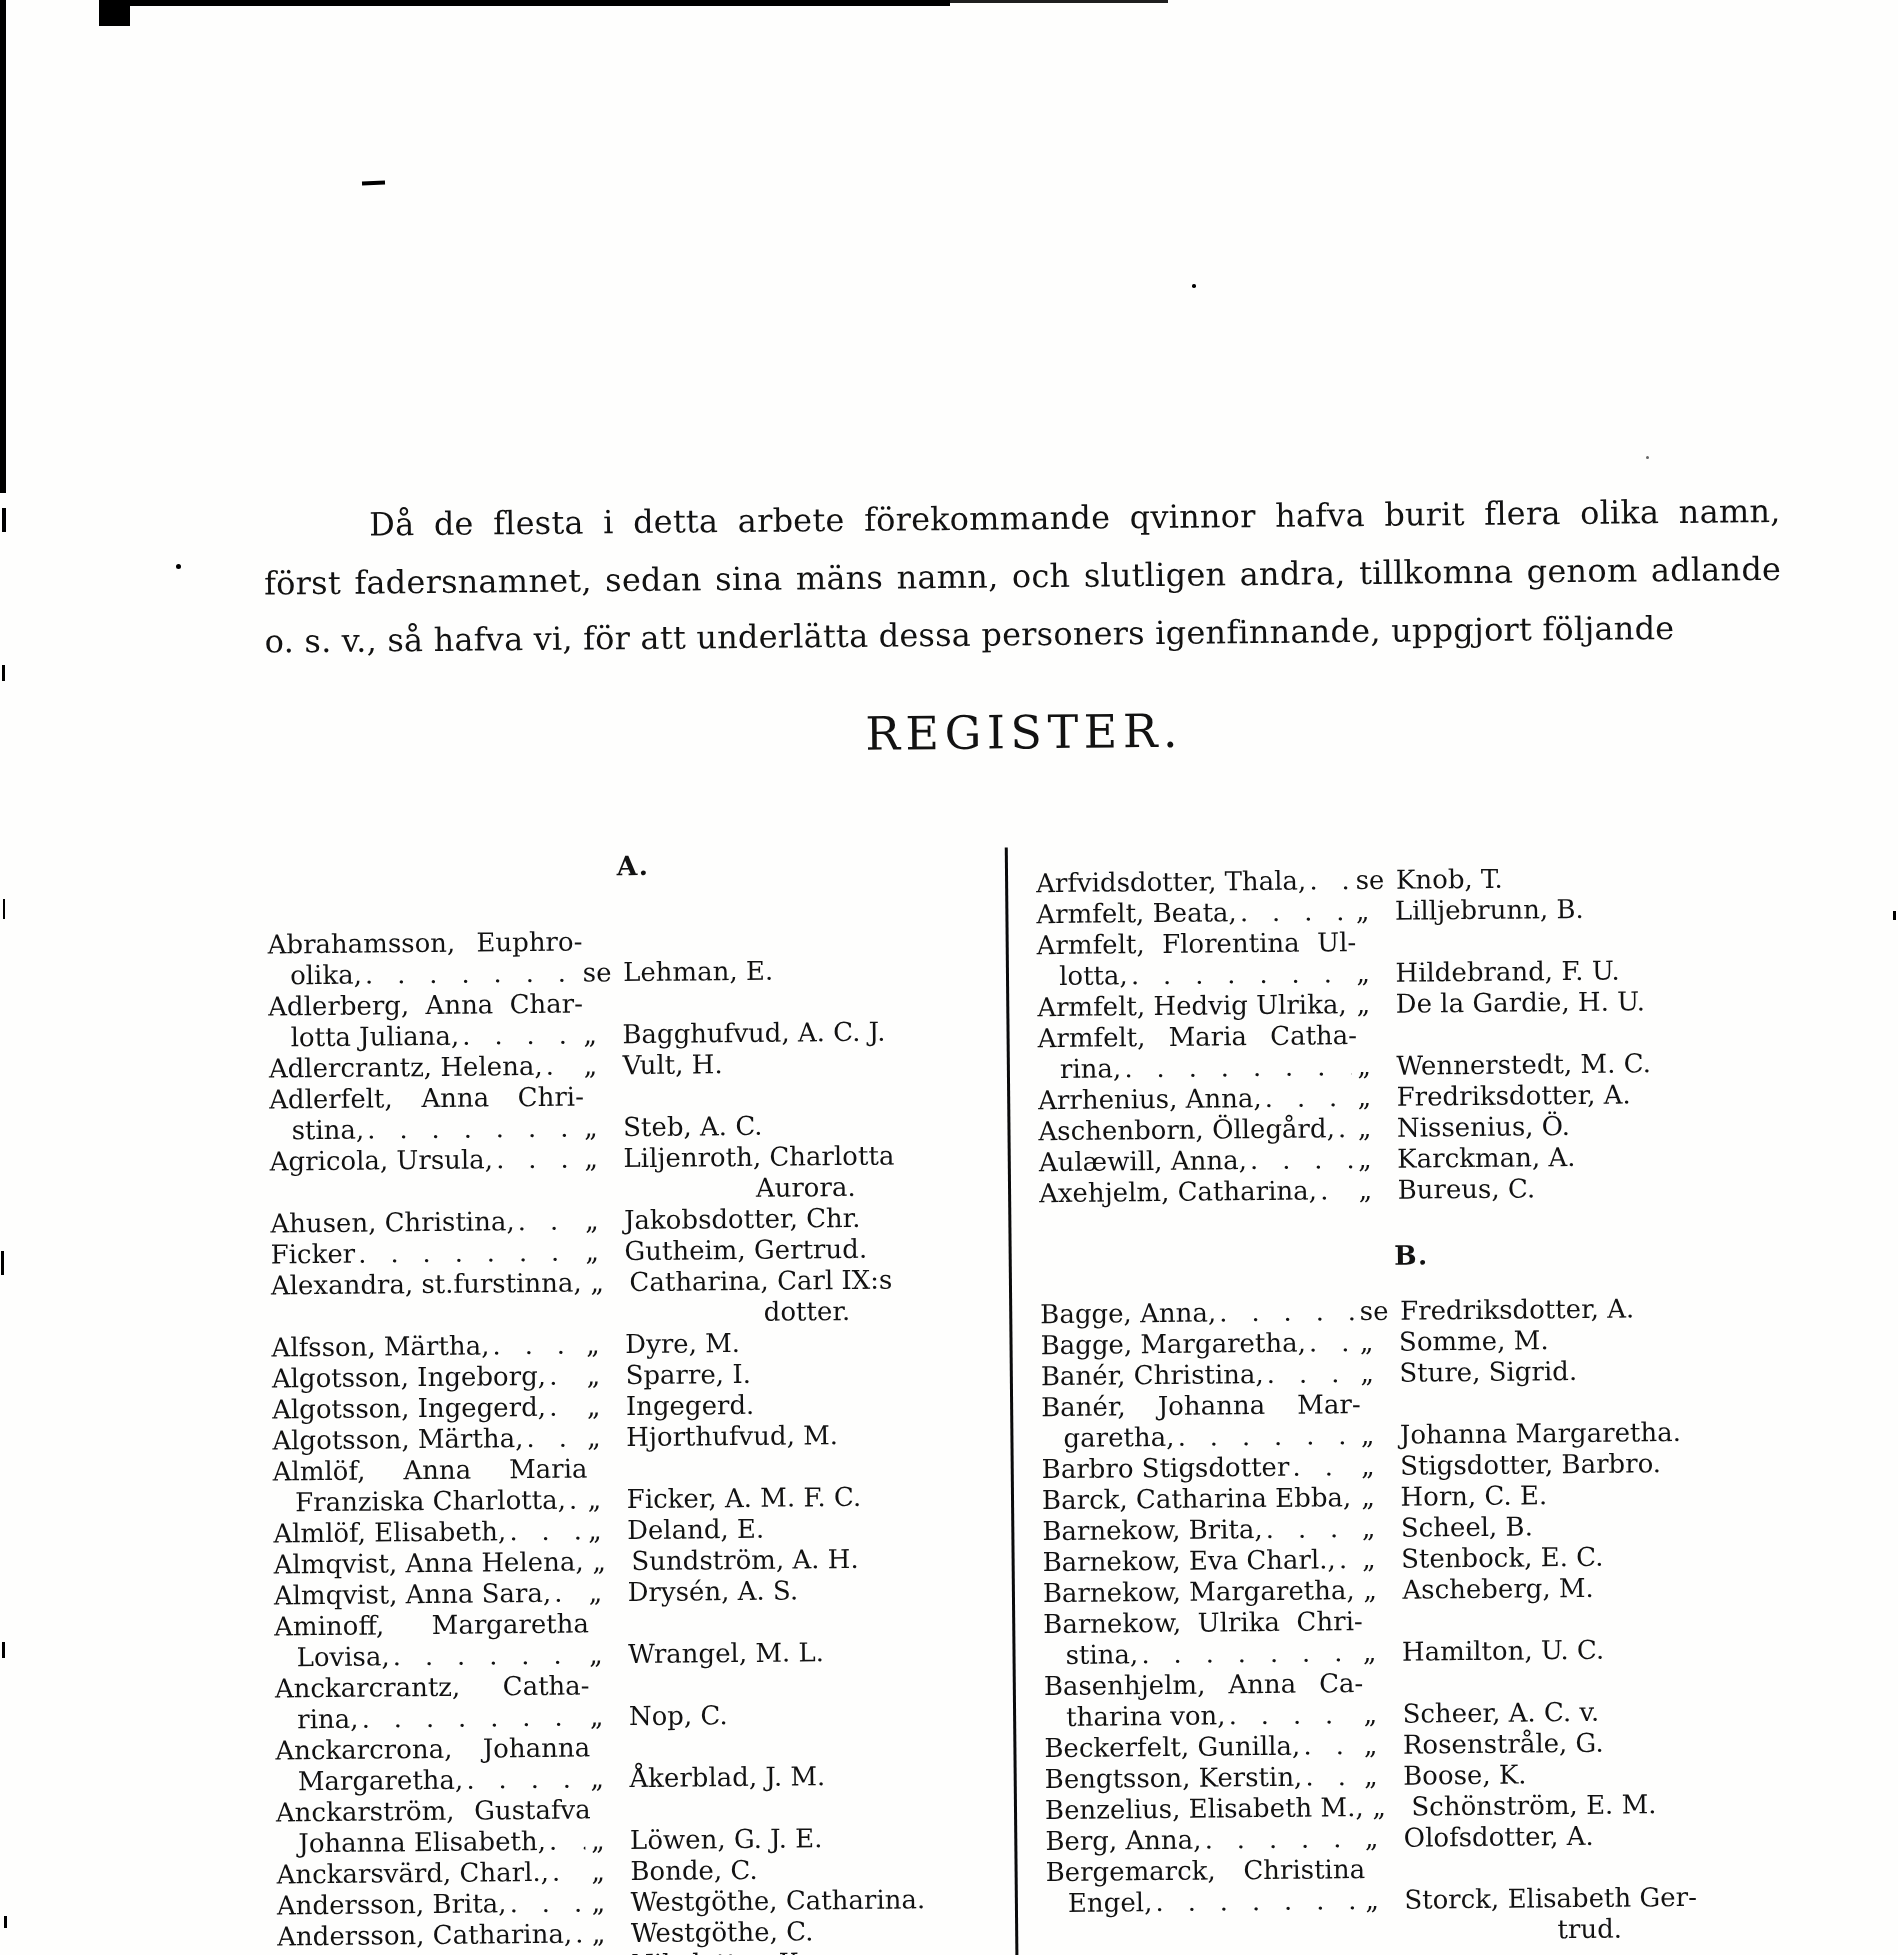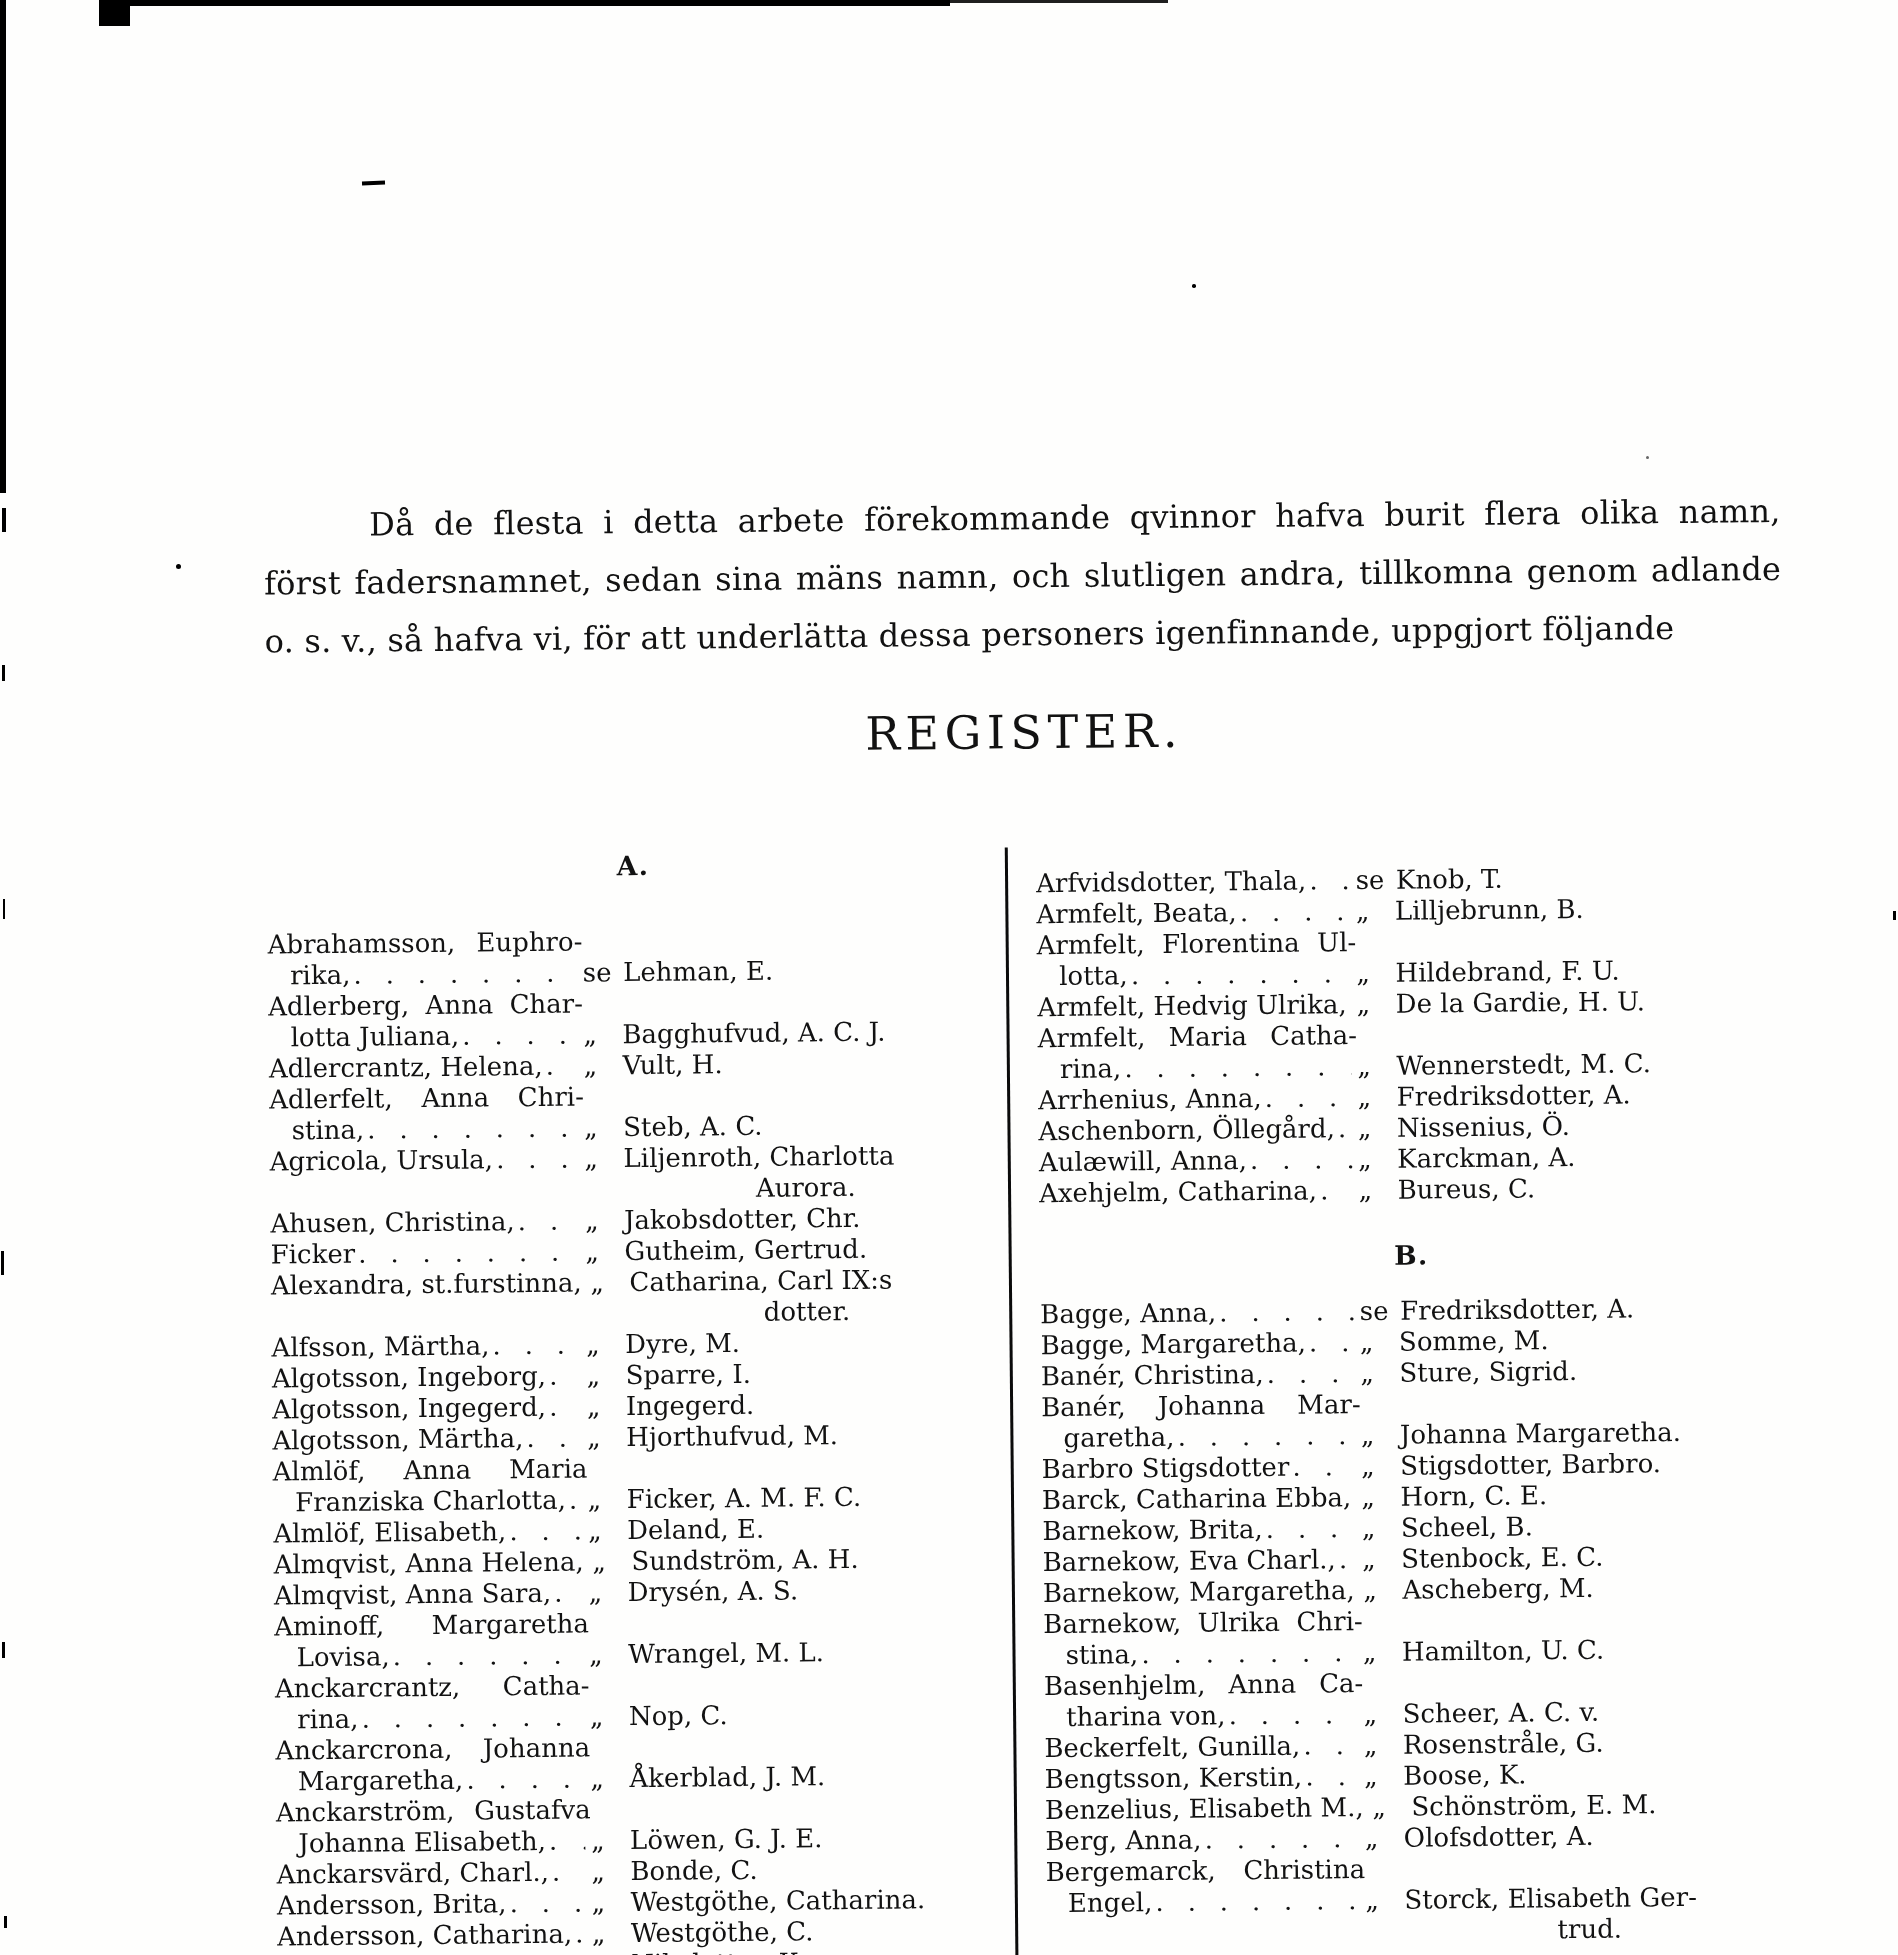--- a/index.html
+++ b/index.html
@@ -78,21 +78,21 @@
     <div class="title">REGISTER.</div>
 
     <div class="divider"></div>
 
     <div class="col col-left">
       <div class="sec sec-a">A.</div>
       <div id="left-entries">
           <div class="entry">
             <div class="nmline">Abrahamsson, Euphro-</div>
             <div class="line">
-              <span class="nm cont">rika,</span>
+              <span class="nm cont">olika,</span>
               <span class="dots">. . . . . . . . . . . . . . . . . . . . . . . . . . . . . . . . . . . . . . . .</span>
               <span class="tail">
                 <span class="marker">se</span>
                 <span class="ref">Lehman, E.</span>
               </span>
             </div>
           </div>
           <div class="entry">
             <div class="nmline">Adlerberg, Anna Char-</div>
             <div class="line">

